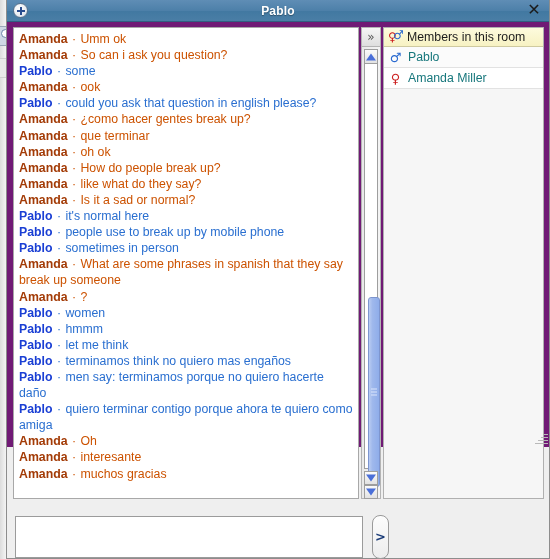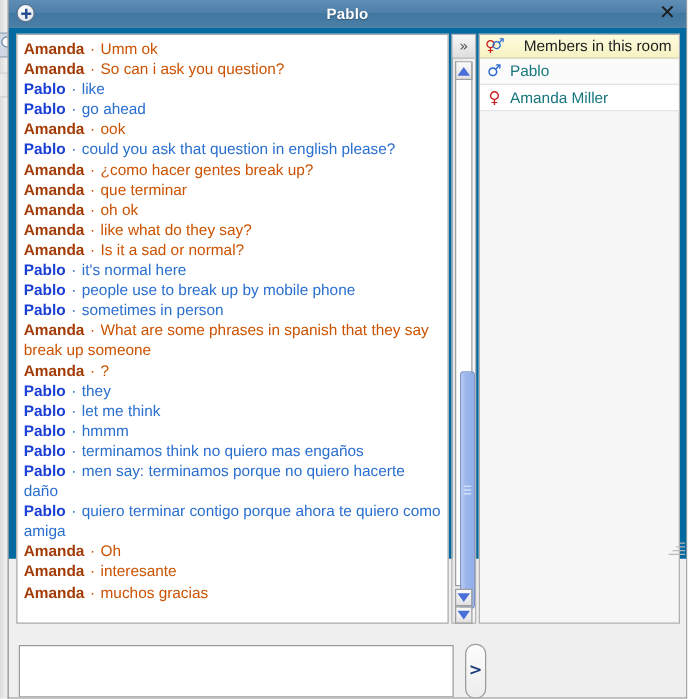--- a/index.html
+++ b/index.html
@@ -102,21 +102,21 @@
     text-align: center;
     font-weight: 500;
     cursor: pointer;
     font-family: "DejaVu Sans", sans-serif;
   }
 
   
   .body-area {
     position: relative;
     height: 425px;
-    background: #0369a1;
+    background: #701a75;
   }
 
   
   .messages-pane {
     position: absolute;
     left: 6px; top: 5px;
     width: 346px;
     height: 472px;
     background: #ffffff;
     border: 1px solid #a8a8a8;
@@ -233,21 +233,21 @@
     align-items: center;
     height: 19px;
     background: linear-gradient(to bottom, #fdfbdd 0%, #f7f2c3 100%);
     border-bottom: 1px solid #cfcaa0;
     padding-left: 4px;
     box-sizing: border-box;
   }
   .members-header .mh-label {
     font-size: 12.3px;
     color: #1d1d1d;
-    margin-left: 16px;
+    margin-left: 4px;
     user-select: none;
   }
   .member-row {
     display: flex;
     align-items: center;
     height: 21px;
     padding-left: 5px;
     box-sizing: border-box;
     border-bottom: 1px solid #e2e2e2;
     background: #ffffff;
@@ -352,37 +352,37 @@
       <div class="title-plus"></div>
       <div class="title-text">Pablo</div>
       <div class="title-close">✕</div>
     </div>
 
     <div class="body-area">
 
       <div class="messages-pane" id="messages-pane">
           <div class="msg amanda"><span class="who">Amanda</span><span class="sep"> · </span><span>Umm ok</span></div>
           <div class="msg amanda"><span class="who">Amanda</span><span class="sep"> · </span><span>So can i ask you question?</span></div>
-          <div class="msg pablo"><span class="who">Pablo</span><span class="sep"> · </span><span>like</span></div>
-          <div class="msg pablo"><span class="who">Pablo</span><span class="sep"> · </span><span>go ahead</span></div>
+          <div class="msg pablo"><span class="who">Pablo</span><span class="sep"> · </span><span>some</span></div>
           <div class="msg amanda"><span class="who">Amanda</span><span class="sep"> · </span><span>ook</span></div>
           <div class="msg pablo"><span class="who">Pablo</span><span class="sep"> · </span><span>could you ask that question in english please?</span></div>
           <div class="msg amanda"><span class="who">Amanda</span><span class="sep"> · </span><span>¿como hacer gentes break up?</span></div>
           <div class="msg amanda"><span class="who">Amanda</span><span class="sep"> · </span><span>que terminar</span></div>
           <div class="msg amanda"><span class="who">Amanda</span><span class="sep"> · </span><span>oh ok</span></div>
+          <div class="msg amanda"><span class="who">Amanda</span><span class="sep"> · </span><span>How do people break up?</span></div>
           <div class="msg amanda"><span class="who">Amanda</span><span class="sep"> · </span><span>like what do they say?</span></div>
           <div class="msg amanda"><span class="who">Amanda</span><span class="sep"> · </span><span>Is it a sad or normal?</span></div>
           <div class="msg pablo"><span class="who">Pablo</span><span class="sep"> · </span><span>it's normal here</span></div>
           <div class="msg pablo"><span class="who">Pablo</span><span class="sep"> · </span><span>people use to break up by mobile phone</span></div>
           <div class="msg pablo"><span class="who">Pablo</span><span class="sep"> · </span><span>sometimes in person</span></div>
           <div class="msg amanda"><span class="who">Amanda</span><span class="sep"> · </span><span>What are some phrases in spanish that they say break up someone</span></div>
           <div class="msg amanda"><span class="who">Amanda</span><span class="sep"> · </span><span>?</span></div>
-          <div class="msg pablo"><span class="who">Pablo</span><span class="sep"> · </span><span>they</span></div>
+          <div class="msg pablo"><span class="who">Pablo</span><span class="sep"> · </span><span>women</span></div>
+          <div class="msg pablo"><span class="who">Pablo</span><span class="sep"> · </span><span>hmmm</span></div>
           <div class="msg pablo"><span class="who">Pablo</span><span class="sep"> · </span><span>let me think</span></div>
-          <div class="msg pablo"><span class="who">Pablo</span><span class="sep"> · </span><span>hmmm</span></div>
           <div class="msg pablo"><span class="who">Pablo</span><span class="sep"> · </span><span>terminamos think no quiero mas engaños</span></div>
           <div class="msg pablo"><span class="who">Pablo</span><span class="sep"> · </span><span>men say: terminamos porque no quiero hacerte daño</span></div>
           <div class="msg pablo"><span class="who">Pablo</span><span class="sep"> · </span><span>quiero terminar contigo porque ahora te quiero como amiga</span></div>
           <div class="msg amanda"><span class="who">Amanda</span><span class="sep"> · </span><span>Oh</span></div>
           <div class="msg amanda"><span class="who">Amanda</span><span class="sep"> · </span><span>interesante</span></div>
           <div class="msg amanda"><span class="who">Amanda</span><span class="sep"> · </span><span>muchos gracias</span></div>
         </div>
 
       <div class="scroll-col">
         <div class="chev-btn">»</div>

